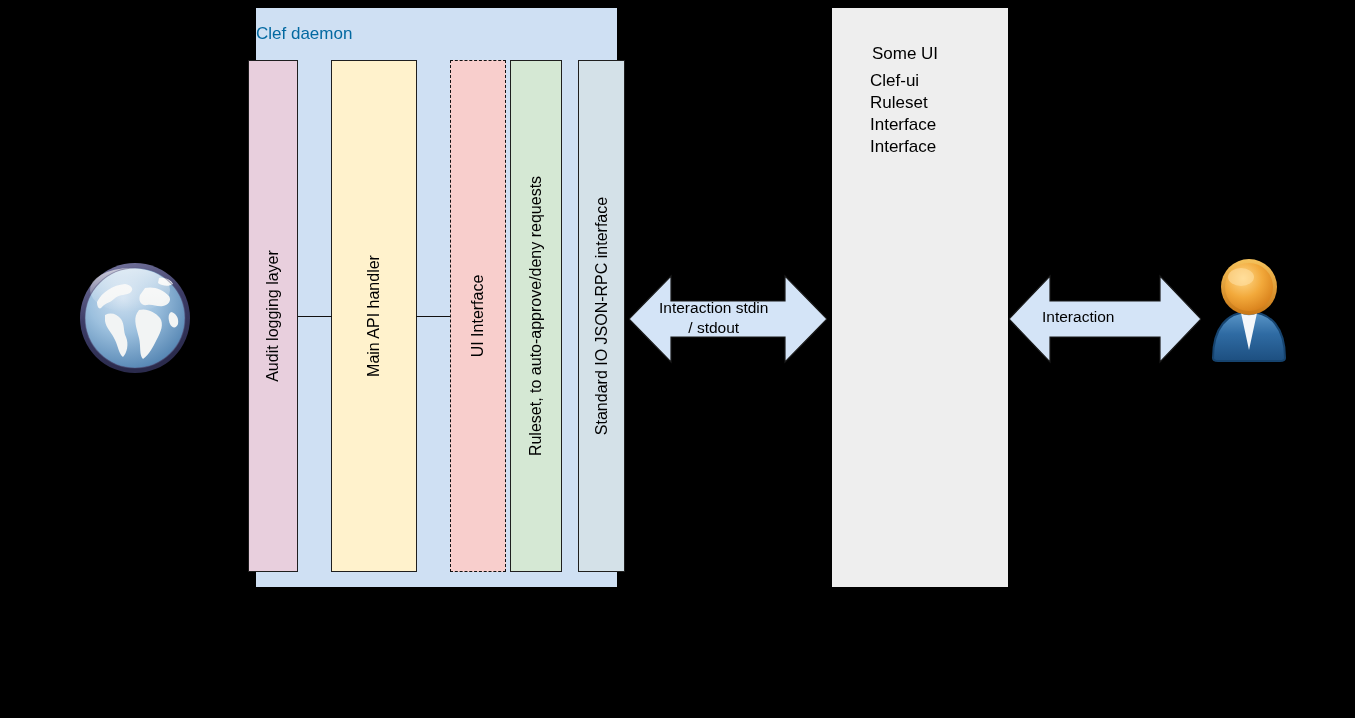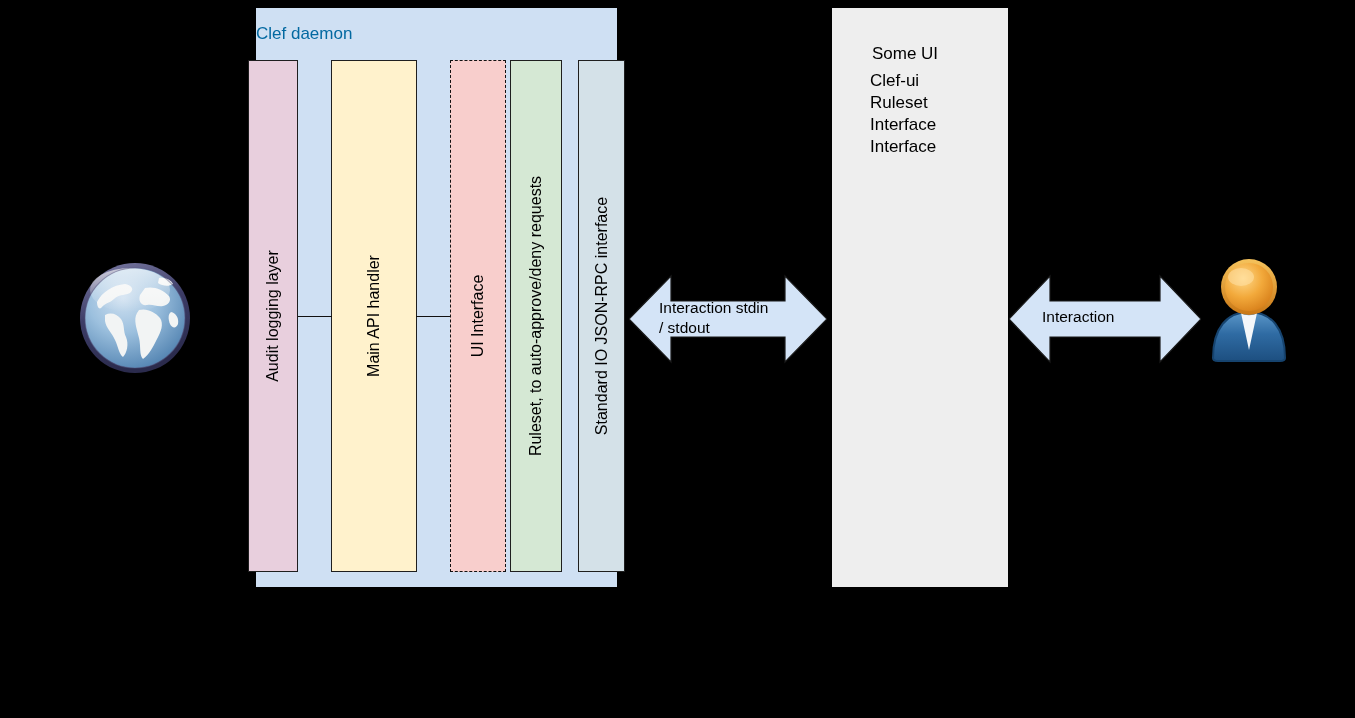--- a/index.html
+++ b/index.html
@@ -108,21 +108,21 @@
     position: absolute;
   }
   .arrow svg { display: block; }
   .arrow-label {
     position: absolute;
     font-size: 15.5px;
     line-height: 20px;
     color: #000;
     white-space: pre-line;
   }
-  .arrow-1 { left: 629px; top: 272px; }
+  .arrow-1 { left: 629px; top: 272px; text-align: center; }
   .arrow-1 .arrow-label { left: 30px; top: 26px; }
   .arrow-2 { left: 1009px; top: 272px; }
   .arrow-2 .arrow-label { left: 33px; top: 35px; }
 
   
   .globe-icon {
     position: absolute;
     left: 75px;
     top: 258px;
     width: 120px;

